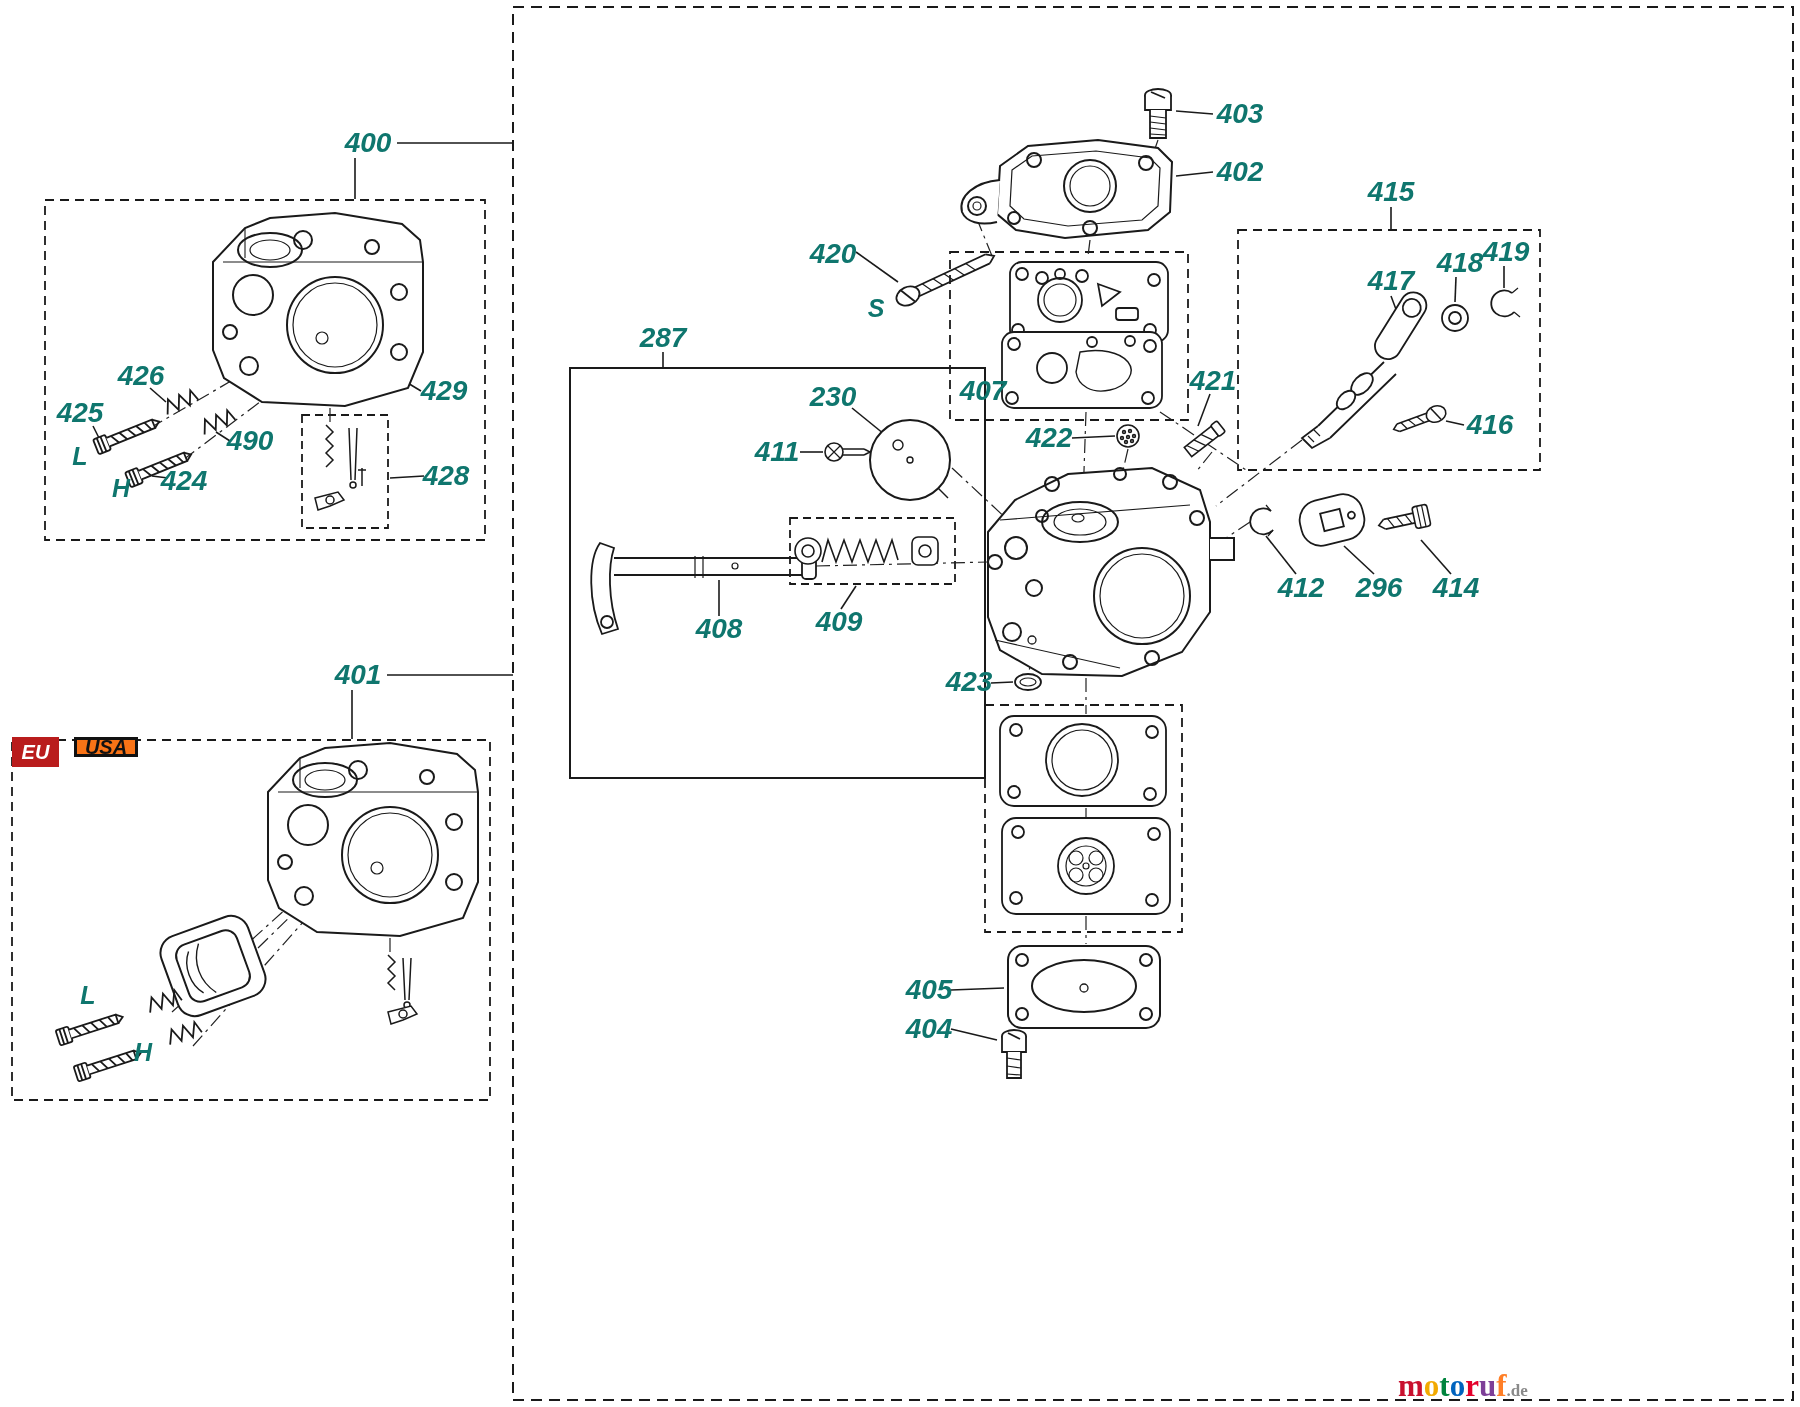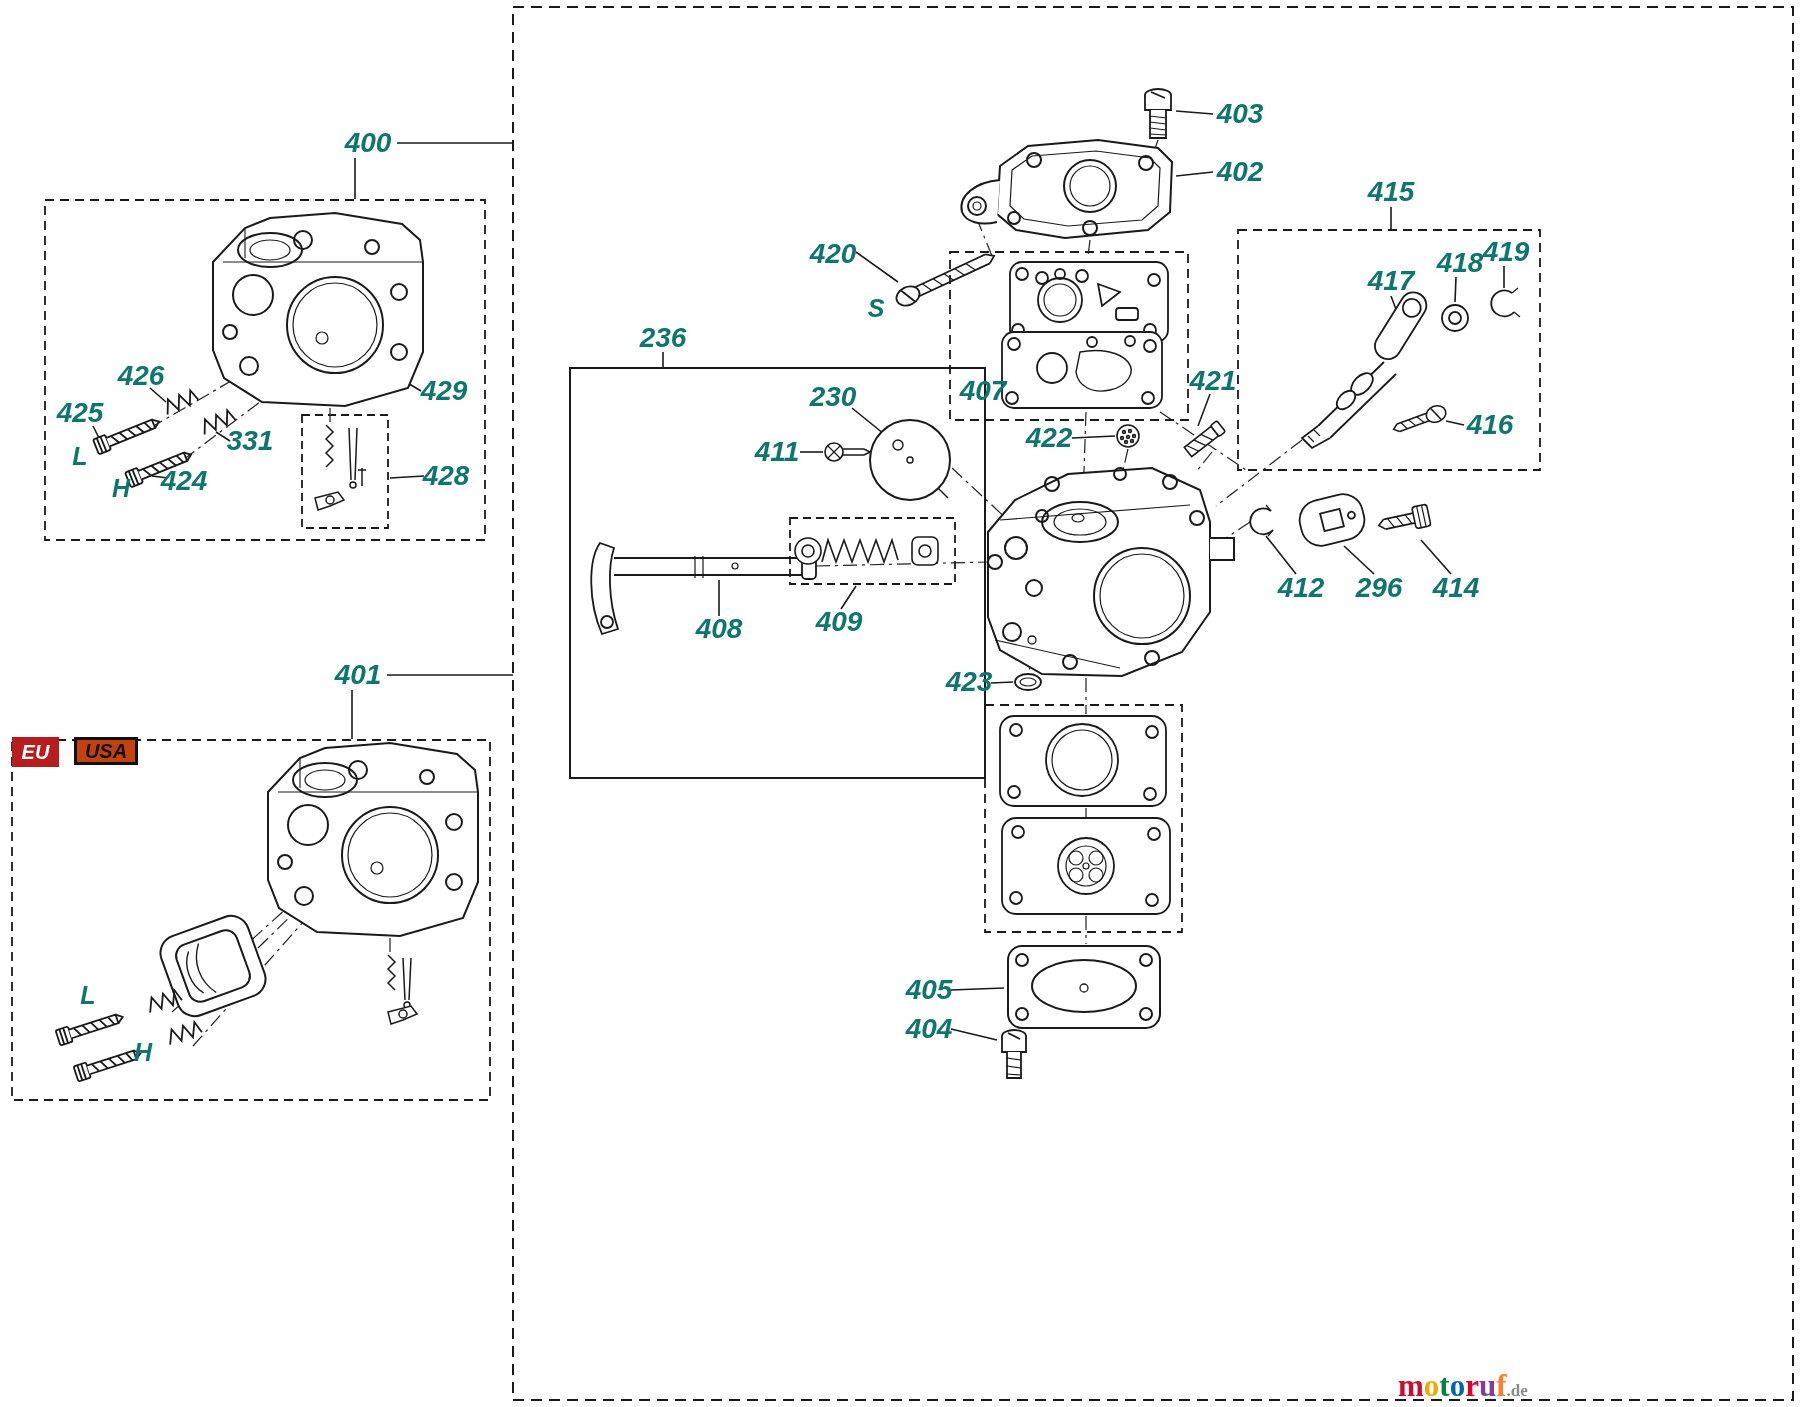--- a/index.html
+++ b/index.html
@@ -6,21 +6,21 @@
   #stage{position:relative;width:1800px;height:1407px;background:#fff;overflow:hidden;
          font-family:"Liberation Sans",sans-serif;}
   #artwork{position:absolute;left:0;top:0;}
   .callout{position:absolute;transform:translate(-50%,-50%);
            font:italic 700 28px "Liberation Sans",sans-serif;color:#0f766e;
            white-space:nowrap;z-index:5;}
   .letter{font-size:25px;}
   .tab{position:absolute;display:flex;align-items:center;justify-content:center;
        font:italic 700 20px "Liberation Sans",sans-serif;z-index:6;box-sizing:border-box;}
   #tab-eu{left:12px;top:737px;width:47px;height:30px;background:#b91c1c;color:#fff;}
-  #tab-usa{left:74px;top:737px;width:64px;height:28px;background:#c2410c;color:#111;border:3px solid #111;}
+  #tab-usa{left:74px;top:737px;width:64px;height:20px;background:#f97316;color:#111;border:3px solid #111;}
 </style>
 </head>
 <body>
 
 <div id="stage">
 
 <svg id="artwork" width="1800" height="1407" viewBox="0 0 1800 1407">
   <defs>
     <g id="screw-lg">
       <rect x="0" y="-8" width="13" height="16" rx="2" fill="#fff"></rect>
@@ -387,21 +387,21 @@
     <path d="M1007,1058 L1021,1060 M1007,1066 L1021,1068 M1007,1074 L1021,1075" stroke-width="1.2"></path>
   </g>
 
   <text x="1398" y="1396" font-family="'Liberation Serif',serif" font-size="31" font-weight="bold">
     <tspan fill="#c8102e">m</tspan><tspan fill="#f2a900">o</tspan><tspan fill="#00843d">t</tspan><tspan fill="#0063be">o</tspan><tspan fill="#e4002b">r</tspan><tspan fill="#7d3f98">u</tspan><tspan fill="#ff7f27">f</tspan><tspan font-size="17" fill="#8a8a8a">.de</tspan>
   </text>
 </svg>
 
 <div class="callout" style="left:368px;top:143px">400</div>
 <div class="callout" style="left:358px;top:675px">401</div>
-<div class="callout" style="left:663px;top:338px">236</div>
+<div class="callout" style="left:663px;top:338px">287</div>
 <div class="callout" style="left:1391px;top:192px">415</div>
 
 <div class="callout" style="left:1240px;top:114px">403</div>
 <div class="callout" style="left:1240px;top:172px">402</div>
 <div class="callout" style="left:833px;top:254px">420</div>
 <div class="callout letter" style="left:876px;top:308px">S</div>
 <div class="callout" style="left:1391px;top:281px">417</div>
 <div class="callout" style="left:1460px;top:263px">418</div>
 <div class="callout" style="left:1506px;top:252px">419</div>
 <div class="callout" style="left:1490px;top:425px">416</div>
@@ -415,21 +415,21 @@
 <div class="callout" style="left:1456px;top:588px">414</div>
 <div class="callout" style="left:719px;top:629px">408</div>
 <div class="callout" style="left:839px;top:622px">409</div>
 <div class="callout" style="left:969px;top:682px">423</div>
 <div class="callout" style="left:929px;top:990px">405</div>
 <div class="callout" style="left:929px;top:1029px">404</div>
 
 <div class="callout" style="left:80px;top:413px">425</div>
 <div class="callout letter" style="left:80px;top:456px">L</div>
 <div class="callout" style="left:141px;top:376px">426</div>
-<div class="callout" style="left:250px;top:441px">331</div>
+<div class="callout" style="left:250px;top:441px">490</div>
 <div class="callout" style="left:184px;top:481px">424</div>
 <div class="callout letter" style="left:121px;top:488px">H</div>
 <div class="callout" style="left:444px;top:391px">429</div>
 <div class="callout" style="left:446px;top:476px">428</div>
 
 <div class="callout letter" style="left:88px;top:995px">L</div>
 <div class="callout letter" style="left:143px;top:1052px">H</div>
 
 <div class="tab" id="tab-eu">EU</div>
 <div class="tab" id="tab-usa">USA</div>

